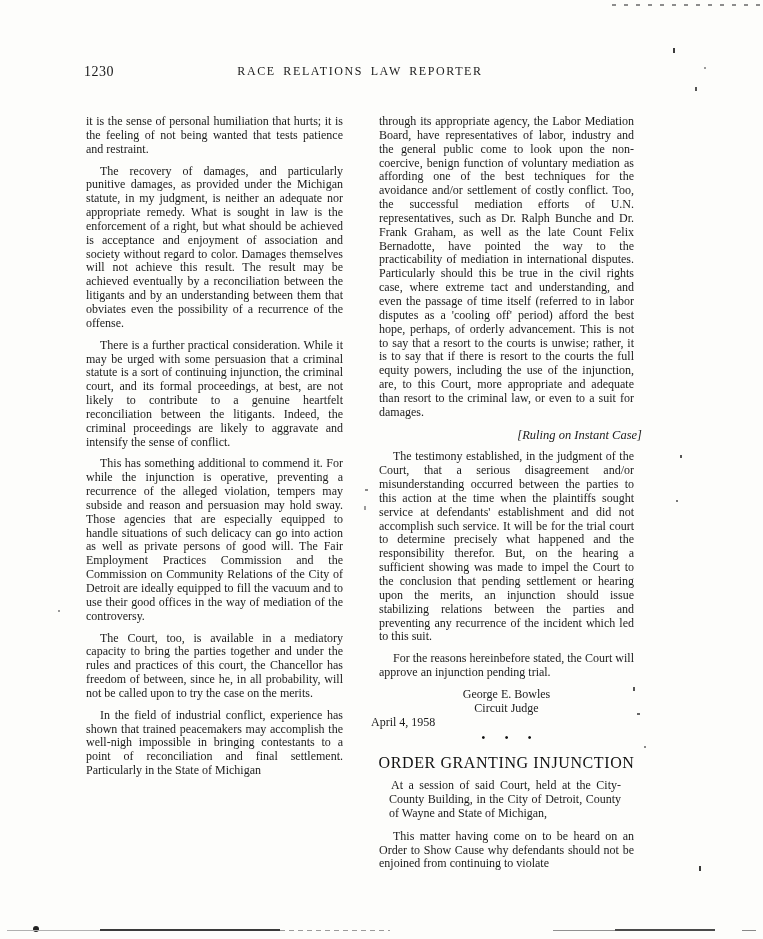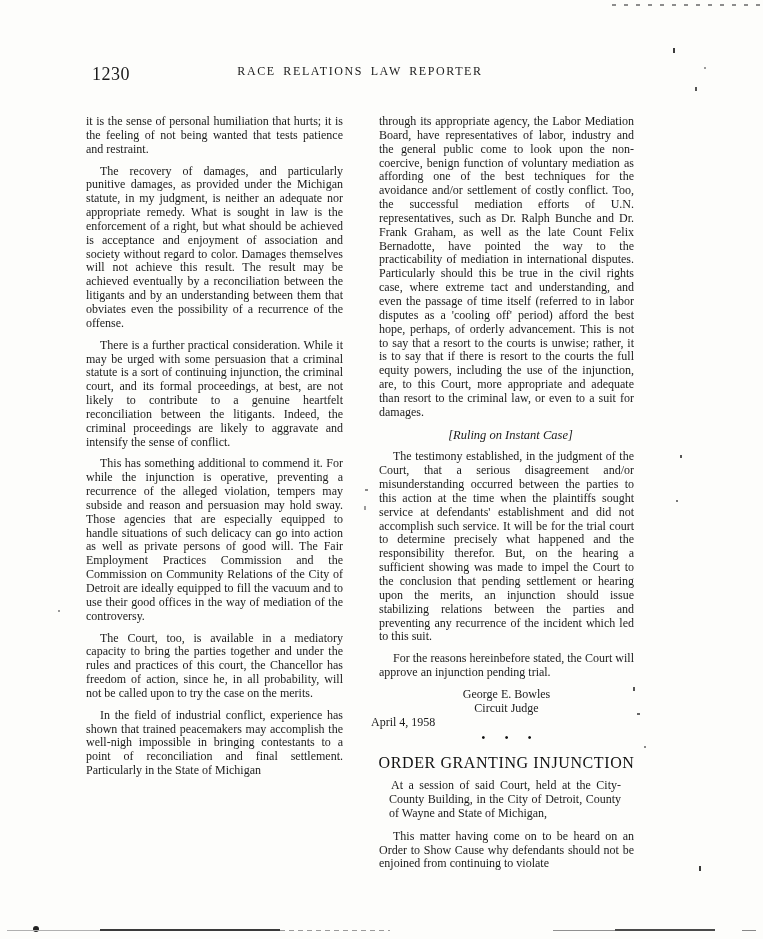--- a/index.html
+++ b/index.html
@@ -7,29 +7,29 @@
   .page{
     position:relative;
     width:763px;height:939px;
     background:#fdfdfb;
     overflow:hidden;
     font-family:"Liberation Serif", serif;
     color:#1a1a1a;
   }
   
   .header{position:absolute;top:64px;left:78px;width:564px;height:16px;}
-  .pagenum{position:absolute;left:14px;top:0;font-size:18px;letter-spacing:0.5px;}
+  .pagenum{position:absolute;left:6px;top:0;font-size:14px;letter-spacing:0.5px;}
   .running-head{position:absolute;left:0;right:0;top:0;text-align:center;font-size:12px;letter-spacing:1.6px;word-spacing:3px;}
   
   .col{position:absolute;top:107px;text-align:justify;font-size:12px;line-height:13.85px;}
   .col-left{left:78px;width:273px;}
   .col-right{left:371px;width:271px;}
   .col p{margin:8px;text-indent:14px;}
   .col p.noind{text-indent:0;}
-  .ruling-heading{font-style:italic;font-size:12.5px;font-weight:normal;margin:9px 0 7px 8px;text-align:center;}
+  .ruling-heading{font-style:italic;font-size:12.5px;font-weight:normal;margin:9px 0 7px 8px;text-align:right;}
   .sig-name,.sig-title{text-align:center;}
   .date-line{text-align:left;}
   .separator{text-align:center;font-size:12px;word-spacing:16px;margin-top:3px;color:#111;}
   .order-heading{font-weight:normal;font-size:16px;letter-spacing:0.6px;text-align:center;margin:10px 0 0 0;color:#101010;}
   .col p.session-block{margin-top:9px;padding-left:10px;padding-right:13px;text-indent:2px;}
   .col p.opening-para{margin-top:9px;}
   
   .artifact{position:absolute;}
   .top-dotted{top:4px;left:612px;width:151px;height:2px;
     background:repeating-linear-gradient(90deg,#8d8d8d 0 4px,transparent 4px 12px);}
@@ -46,21 +46,21 @@
   <div class="header">
     <span class="pagenum">1230</span>
     <div class="running-head">RACE RELATIONS LAW REPORTER</div>
   </div>
 
   <div class="col col-left">
     <p class="noind">it is the sense of personal humiliation that hurts; it is the feeling of not being wanted that tests patience and restraint.</p>
     <p>The recovery of damages, and particularly punitive damages, as provided under the Michigan statute, in my judgment, is neither an adequate nor appropriate remedy. What is sought in law is the enforcement of a right, but what should be achieved is acceptance and enjoyment of association and society without regard to color. Damages themselves will not achieve this result. The result may be achieved eventually by a reconciliation between the litigants and by an understanding between them that obviates even the possibility of a recurrence of the offense.</p>
     <p>There is a further practical consideration. While it may be urged with some persuasion that a criminal statute is a sort of continuing injunction, the criminal court, and its formal proceedings, at best, are not likely to contribute to a genuine heartfelt reconciliation between the litigants. Indeed, the criminal proceedings are likely to aggravate and intensify the sense of conflict.</p>
     <p>This has something additional to commend it. For while the injunction is operative, preventing a recurrence of the alleged violation, tempers may subside and reason and persuasion may hold sway. Those agencies that are especially equipped to handle situations of such delicacy can go into action as well as private persons of good will. The Fair Employment Practices Commission and the Commission on Community Relations of the City of Detroit are ideally equipped to fill the vacuum and to use their good offices in the way of mediation of the controversy.</p>
-    <p>The Court, too, is available in a mediatory capacity to bring the parties together and under the rules and practices of this court, the Chancellor has freedom of action, since he, in all probability, will not be called upon to try the case on the merits.</p>
+    <p>The Court, too, is available in a mediatory capacity to bring the parties together and under the rules and practices of this court, the Chancellor has freedom of between, since he, in all probability, will not be called upon to try the case on the merits.</p>
     <p>In the field of industrial conflict, experience has shown that trained peacemakers may accomplish the well-nigh impossible in bringing contestants to a point of reconciliation and final settlement. Particularly in the State of Michigan</p>
   </div>
 
   <div class="col col-right">
     <p class="noind">through its appropriate agency, the Labor Mediation Board, have representatives of labor, industry and the general public come to look upon the non-coercive, benign function of voluntary mediation as affording one of the best techniques for the avoidance and/or settlement of costly conflict. Too, the successful mediation efforts of U.N. representatives, such as Dr. Ralph Bunche and Dr. Frank Graham, as well as the late Count Felix Bernadotte, have pointed the way to the practicability of mediation in international disputes. Particularly should this be true in the civil rights case, where extreme tact and understanding, and even the passage of time itself (referred to in labor disputes as a 'cooling off' period) afford the best hope, perhaps, of orderly advancement. This is not to say that a resort to the courts is unwise; rather, it is to say that if there is resort to the courts the full equity powers, including the use of the injunction, are, to this Court, more appropriate and adequate than resort to the criminal law, or even to a suit for damages.</p>
     <h3 class="ruling-heading">[Ruling on Instant Case]</h3>
     <p>The testimony established, in the judgment of the Court, that a serious disagreement and/or misunderstanding occurred between the parties to this action at the time when the plaintiffs sought service at defendants' establishment and did not accomplish such service. It will be for the trial court to determine precisely what happened and the responsibility therefor. But, on the hearing a sufficient showing was made to impel the Court to the conclusion that pending settlement or hearing upon the merits, an injunction should issue stabilizing relations between the parties and preventing any recurrence of the incident which led to this suit.</p>
     <p>For the reasons hereinbefore stated, the Court will approve an injunction pending trial.</p>
     <div class="sig-name">George E. Bowles</div>
     <div class="sig-title">Circuit Judge</div>

